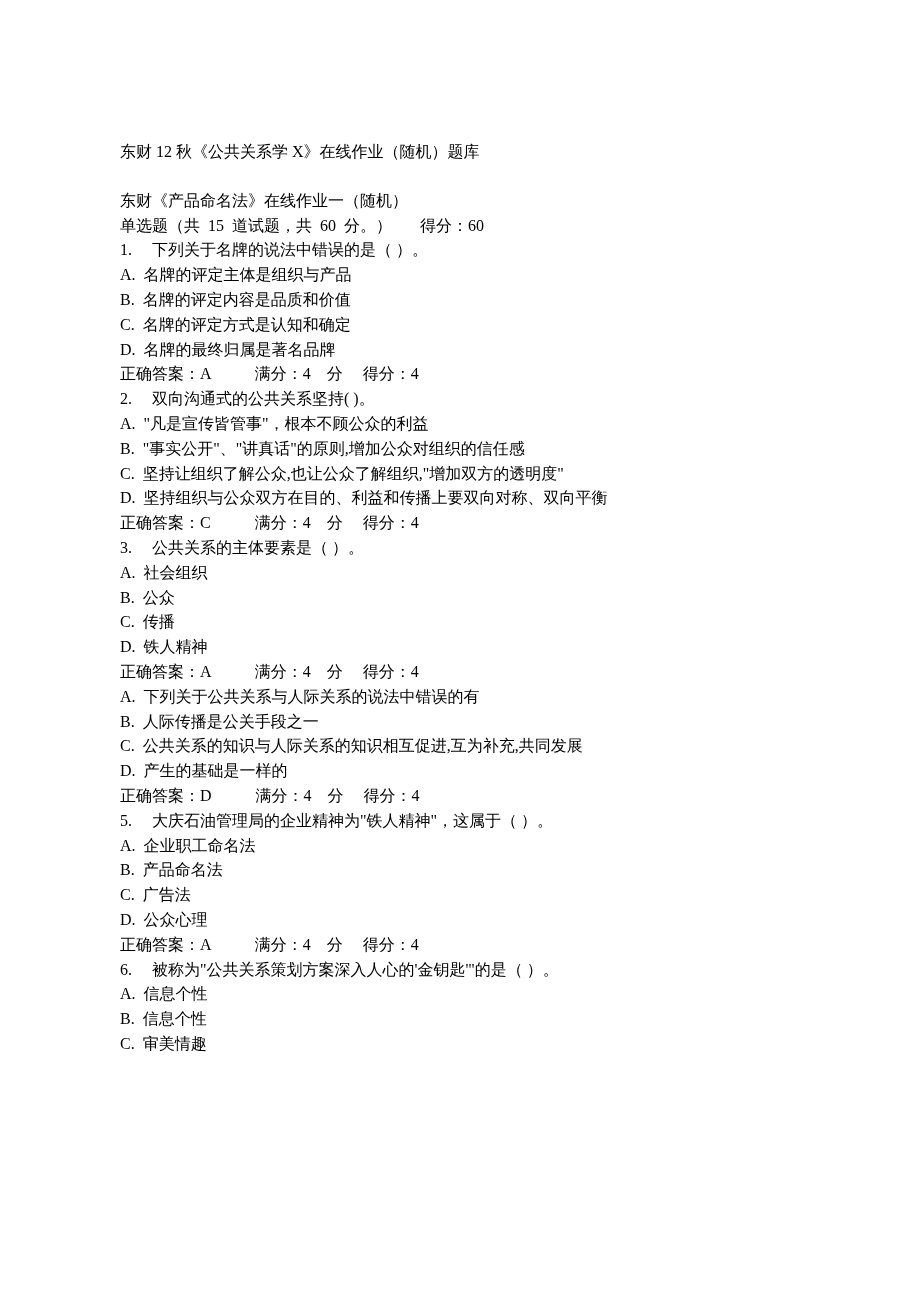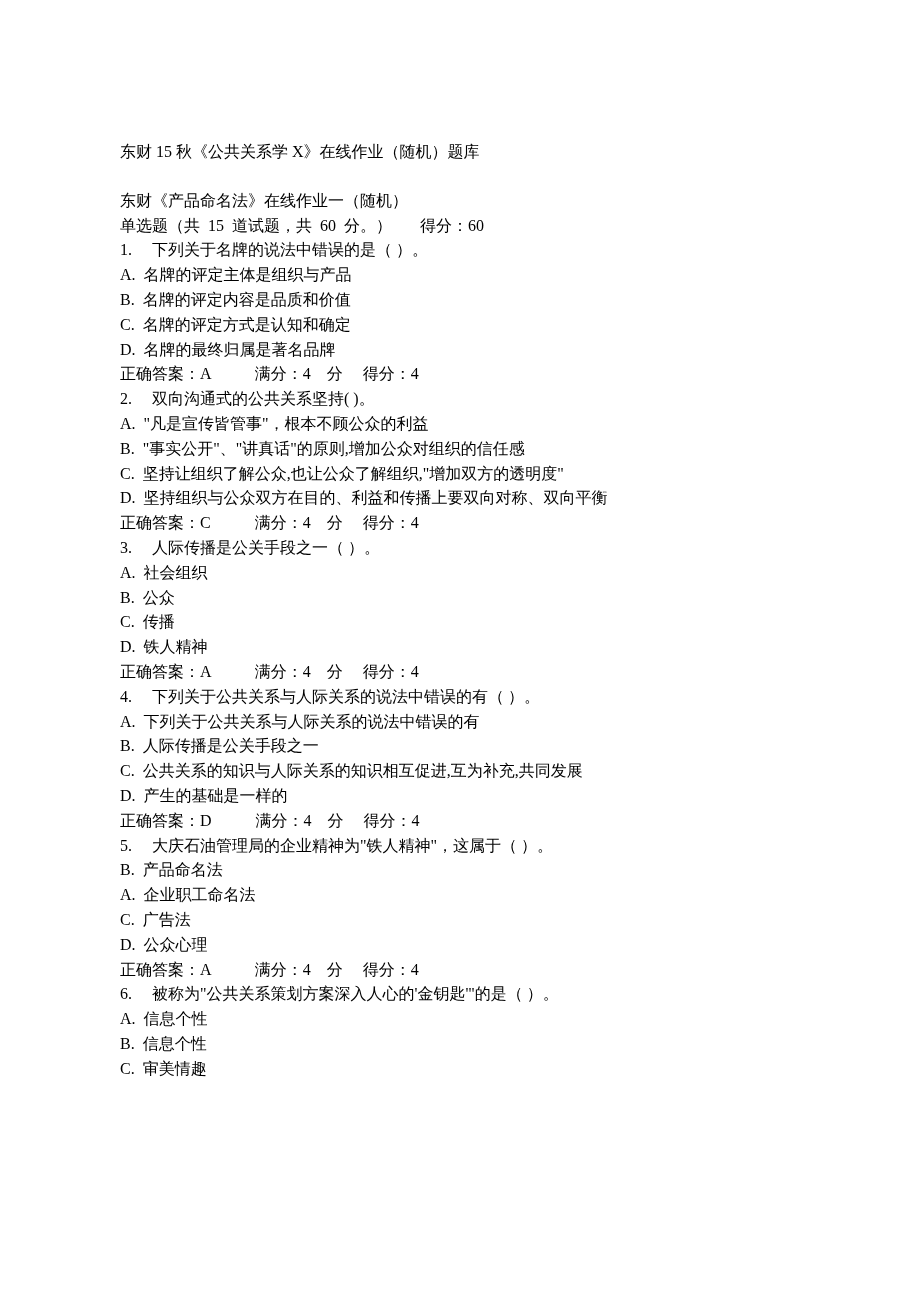--- a/index.html
+++ b/index.html
@@ -16,21 +16,21 @@
     .line {
       white-space: pre-wrap;
     }
     .title {
       margin-bottom: 24px;
     }
   </style>
 </head>
 <body>
 
-<div class="line title">东财 15 秋《公共关系学 X》在线作业（随机）题库</div>
+<div class="line title">东财 12 秋《公共关系学 X》在线作业（随机）题库</div>
 
 <div class="line">东财《产品命名法》在线作业一（随机）</div>
 <div class="line">单选题（共  15  道试题，共  60  分。）       得分：60</div>
 
 <div>
   <div class="line"><span>1.</span>     <span>下列关于名牌的说法中错误的是（ ）。</span></div>
   <div class="line">A.  名牌的评定主体是组织与产品</div>
   <div class="line">B.  名牌的评定内容是品质和价值</div>
   <div class="line">C.  名牌的评定方式是认知和确定</div>
   <div class="line">D.  名牌的最终归属是著名品牌</div>
@@ -40,41 +40,40 @@
 <div>
   <div class="line"><span>2.</span>     <span>双向沟通式的公共关系坚持( )。</span></div>
   <div class="line">A.  "凡是宣传皆管事"，根本不顾公众的利益</div>
   <div class="line">B.  "事实公开"、"讲真话"的原则,增加公众对组织的信任感</div>
   <div class="line">C.  坚持让组织了解公众,也让公众了解组织,"增加双方的透明度"</div>
   <div class="line">D.  坚持组织与公众双方在目的、利益和传播上要双向对称、双向平衡</div>
   <div class="line">正确答案：C           满分：4    分     得分：4</div>
 </div>
 
 <div>
-  <div class="line"><span>3.</span>     <span>人际传播是公关手段之一（ ）。</span></div>
+  <div class="line"><span>3.</span>     <span>公共关系的主体要素是（ ）。</span></div>
   <div class="line">A.  社会组织</div>
   <div class="line">B.  公众</div>
   <div class="line">C.  传播</div>
   <div class="line">D.  铁人精神</div>
   <div class="line">正确答案：A           满分：4    分     得分：4</div>
 </div>
 
 <div>
-  <div class="line"><span>4.</span>     <span>下列关于公共关系与人际关系的说法中错误的有（ ）。</span></div>
   <div class="line">A.  下列关于公共关系与人际关系的说法中错误的有</div>
   <div class="line">B.  人际传播是公关手段之一</div>
   <div class="line">C.  公共关系的知识与人际关系的知识相互促进,互为补充,共同发展</div>
   <div class="line">D.  产生的基础是一样的</div>
   <div class="line">正确答案：D           满分：4    分     得分：4</div>
 </div>
 
 <div>
   <div class="line"><span>5.</span>     <span>大庆石油管理局的企业精神为"铁人精神"，这属于（ ）。</span></div>
+  <div class="line">A.  企业职工命名法</div>
   <div class="line">B.  产品命名法</div>
-  <div class="line">A.  企业职工命名法</div>
   <div class="line">C.  广告法</div>
   <div class="line">D.  公众心理</div>
   <div class="line">正确答案：A           满分：4    分     得分：4</div>
 </div>
 
 <div>
   <div class="line"><span>6.</span>     <span>被称为"公共关系策划方案深入人心的'金钥匙'"的是（ ）。</span></div>
   <div class="line">A.  信息个性</div>
   <div class="line">B.  信息个性</div>
   <div class="line">C.  审美情趣</div>

